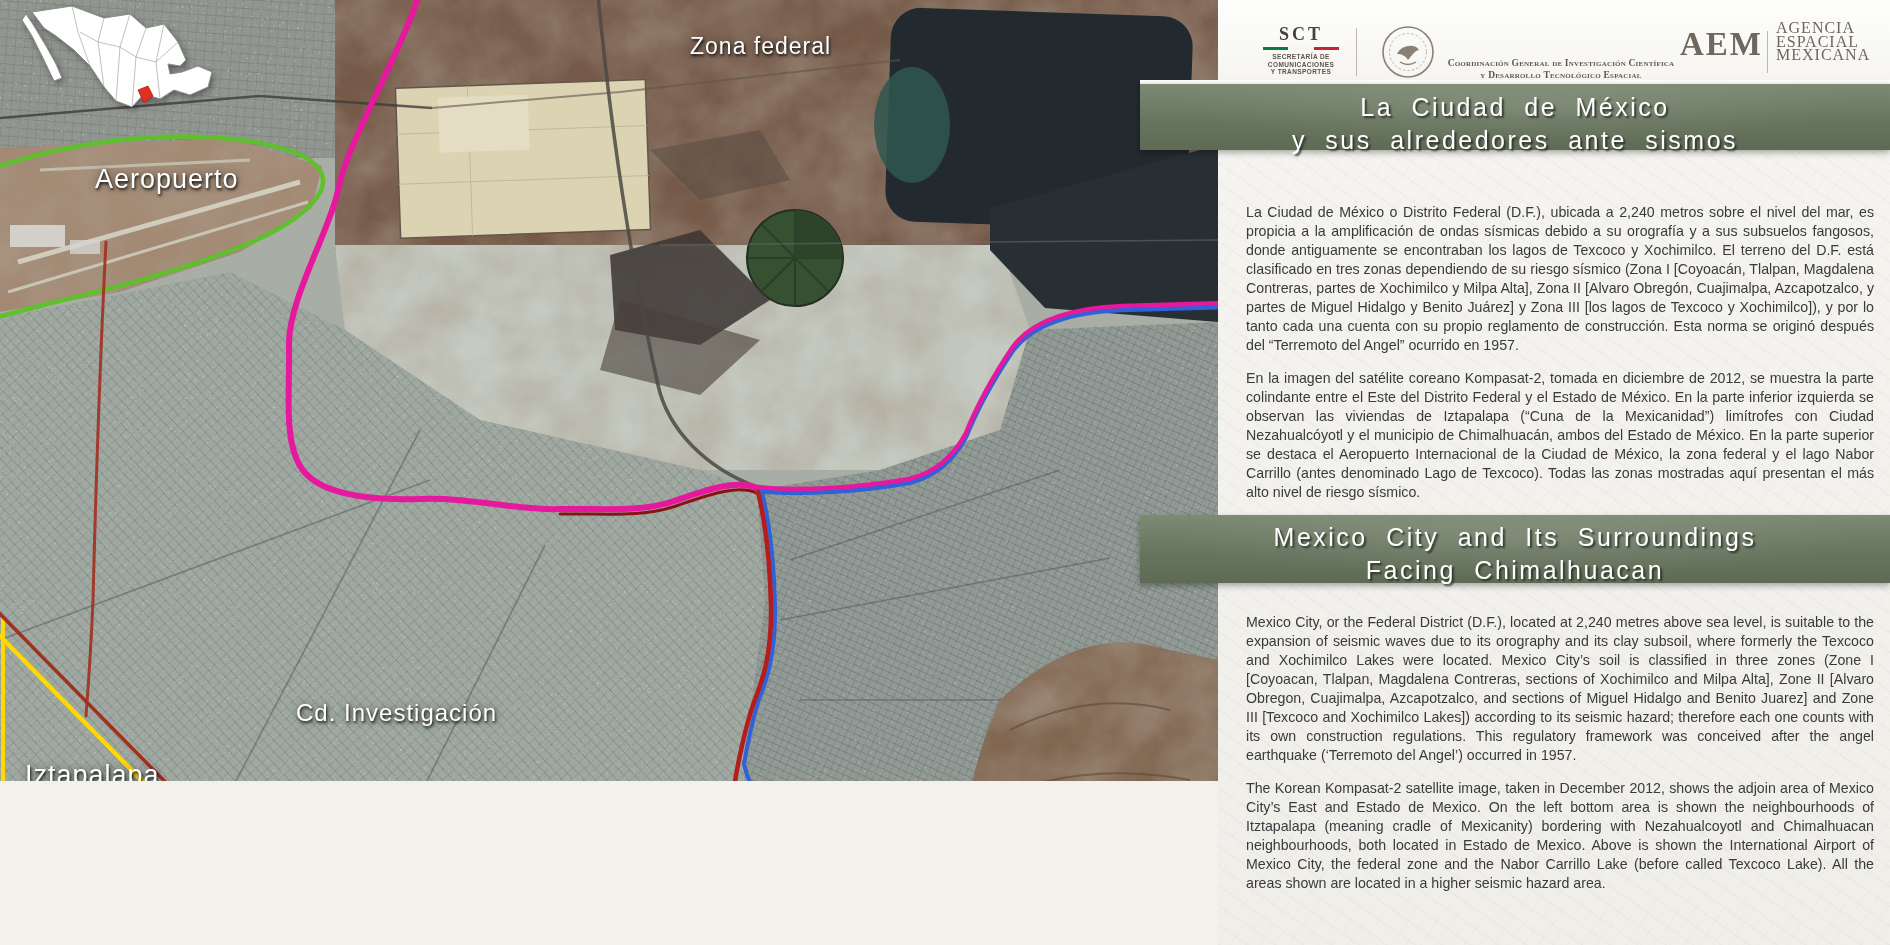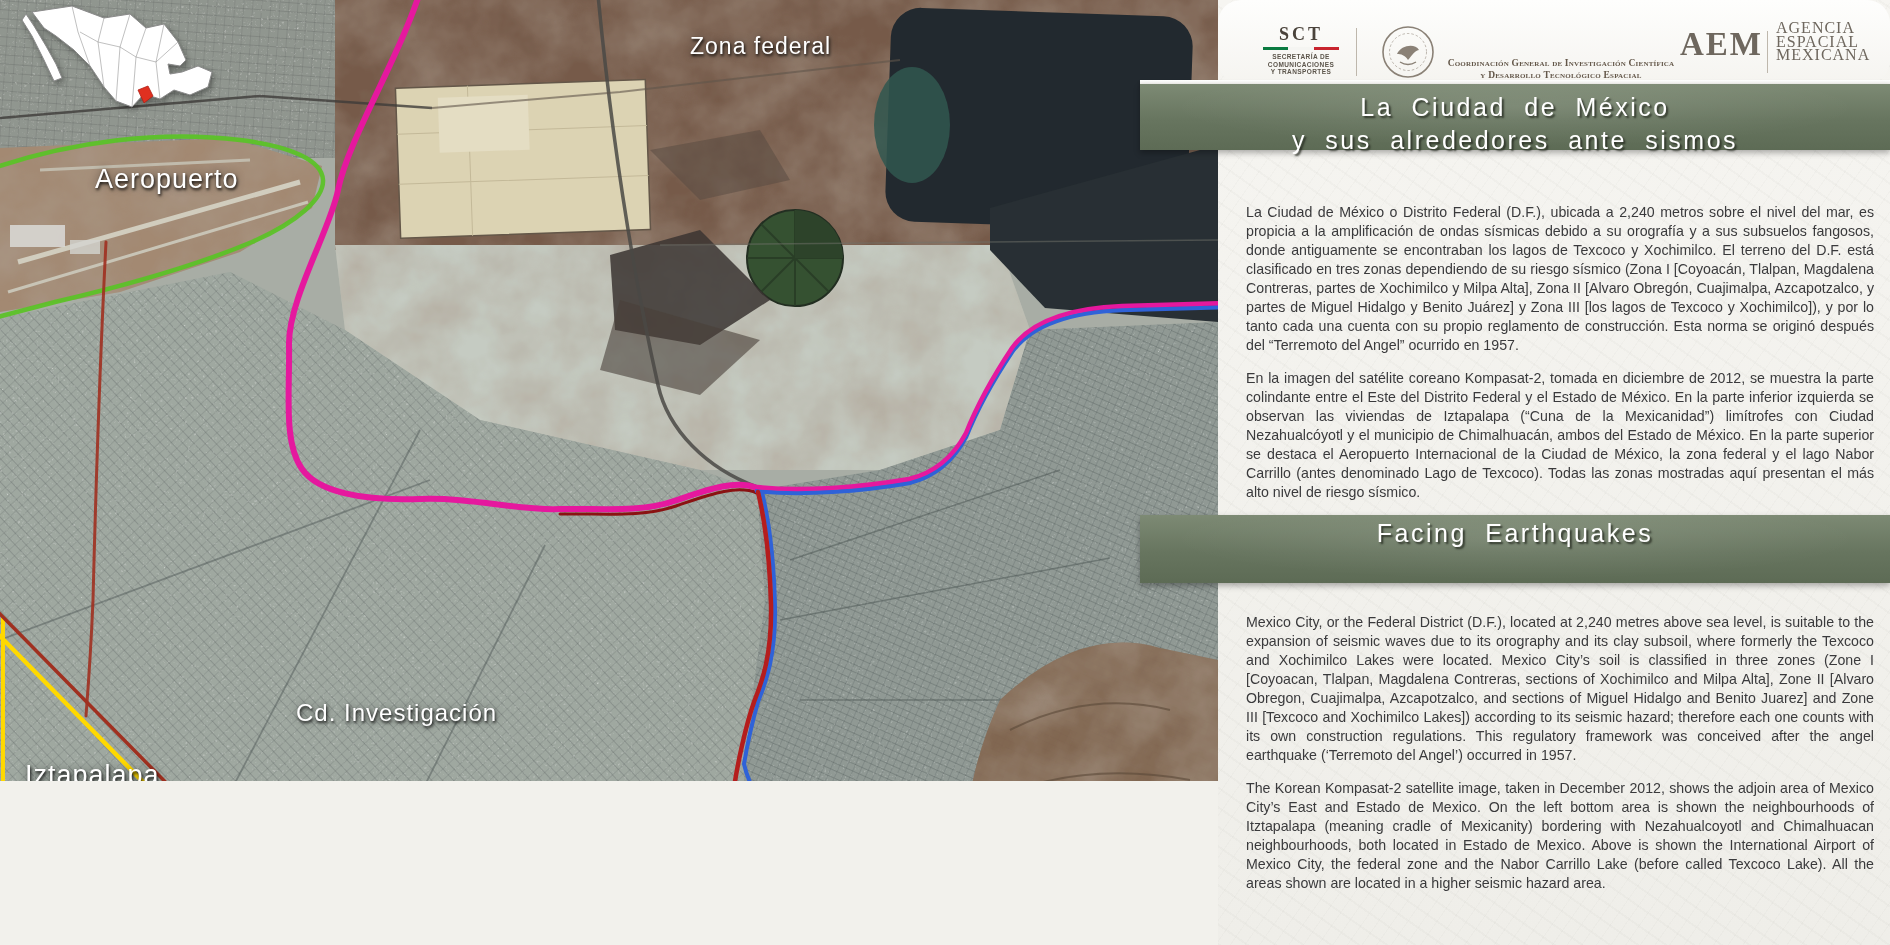--- a/index.html
+++ b/index.html
@@ -21,21 +21,21 @@
             letter-spacing:.5px;text-shadow:1px 1px 2px rgba(0,0,0,.7);}
   .inset{position:absolute;left:20px;top:2px;filter:drop-shadow(2px 3px 3px rgba(0,0,0,.35));}
 
   
   .panel{position:absolute;left:1218px;top:0;width:672px;height:945px;
      background:
        repeating-linear-gradient(35deg, rgba(150,150,140,.05) 0 2px, transparent 2px 16px),
        repeating-linear-gradient(-55deg, rgba(150,150,140,.045) 0 1px, transparent 1px 12px),
        linear-gradient(180deg,#f6f5f1,#efeee9);}
   .hdr{position:absolute;left:1218px;top:0;width:672px;height:84px;
-       background:linear-gradient(180deg,#fefefd,#f5f4f0);border-radius:23px;}
+       background:linear-gradient(180deg,#fefefd,#f5f4f0);}
   .sct{position:absolute;left:38px;top:24px;width:90px;text-align:center;color:#4a433b;}
   .sct-acr{font-family:"Liberation Serif",serif;font-size:18px;letter-spacing:3px;font-weight:bold;}
   .sct-bar{height:3px;width:76px;margin:2px auto 3px auto;display:flex;}
   .sct-bar i{flex:1;}
   .sct-lines{font-size:6.5px;line-height:7.5px;letter-spacing:.4px;color:#5c554b;font-weight:bold;}
   .vdiv{position:absolute;width:1px;background:#beb7ac;}
   .vd1{left:138px;top:28px;height:48px;}
   .vd2{left:549px;top:31px;height:42px;}
   .seal{position:absolute;left:162px;top:24px;}
   .coord{position:absolute;left:228px;top:58px;width:230px;text-align:center;
@@ -279,21 +279,22 @@
     <div class="l l1">La Ciudad de México</div>
     <div class="l l2">y sus alrededores ante sismos</div>
   </div>
 
   <div class="body-txt txt-es">
     <p>La Ciudad de México o Distrito Federal (D.F.), ubicada a 2,240 metros sobre el nivel del mar, es propicia a la amplificación de ondas sísmicas debido a su orografía y a sus subsuelos fangosos, donde antiguamente se encontraban los lagos de Texcoco y Xochimilco. El terreno del D.F. está clasificado en tres zonas dependiendo de su riesgo sísmico (Zona I [Coyoacán, Tlalpan, Magdalena Contreras, partes de Xochimilco y Milpa Alta], Zona II [Alvaro Obregón, Cuajimalpa, Azcapotzalco, y partes de Miguel Hidalgo y Benito Juárez] y Zona III [los lagos de Texcoco y Xochimilco]), y por lo tanto cada una cuenta con su propio reglamento de construcción. Esta norma se originó después del “Terremoto del Angel” ocurrido en 1957.</p>
     <p>En la imagen del satélite coreano Kompasat-2, tomada en diciembre de 2012, se muestra la parte colindante entre el Este del Distrito Federal y el Estado de México. En la parte inferior izquierda se observan las viviendas de Iztapalapa (“Cuna de la Mexicanidad”) limítrofes con Ciudad Nezahualcóyotl y el municipio de Chimalhuacán, ambos del Estado de México. En la parte superior se destaca el Aeropuerto Internacional de la Ciudad de México, la zona federal y el lago Nabor Carrillo (antes denominado Lago de Texcoco). Todas las zonas mostradas aquí presentan el más alto nivel de riesgo sísmico.</p>
   </div>
 
   <div class="banner ban-en">
-    <div class="l l2">Facing Earthquakes</div>
+    <div class="l l1">Mexico City and Its Surroundings</div>
+    <div class="l l2">Facing Chimalhuacan</div>
   </div>
 
   <div class="body-txt txt-en">
     <p>Mexico City, or the Federal District (D.F.), located at 2,240 metres above sea level, is suitable to the expansion of seismic waves due to its orography and its clay subsoil, where formerly the Texcoco and Xochimilco Lakes were located. Mexico City’s soil is classified in three zones (Zone I [Coyoacan, Tlalpan, Magdalena Contreras, sections of Xochimilco and Milpa Alta], Zone II [Alvaro Obregon, Cuajimalpa, Azcapotzalco, and sections of Miguel Hidalgo and Benito Juarez] and Zone III [Texcoco and Xochimilco Lakes]) according to its seismic hazard; therefore each one counts with its own construction regulations. This regulatory framework was conceived after the angel earthquake (‘Terremoto del Angel’) occurred in 1957.</p>
     <p>The Korean Kompasat-2 satellite image, taken in December 2012, shows the adjoin area of Mexico City’s East and Estado de Mexico. On the left bottom area is shown the neighbourhoods of Itztapalapa (meaning cradle of Mexicanity) bordering with Nezahualcoyotl and Chimalhuacan neighbourhoods, both located in Estado de Mexico. Above is shown the International Airport of Mexico City, the federal zone and the Nabor Carrillo Lake (before called Texcoco Lake). All the areas shown are located in a higher seismic hazard area.</p>
   </div>
 
 </div>
 
 </body></html>

